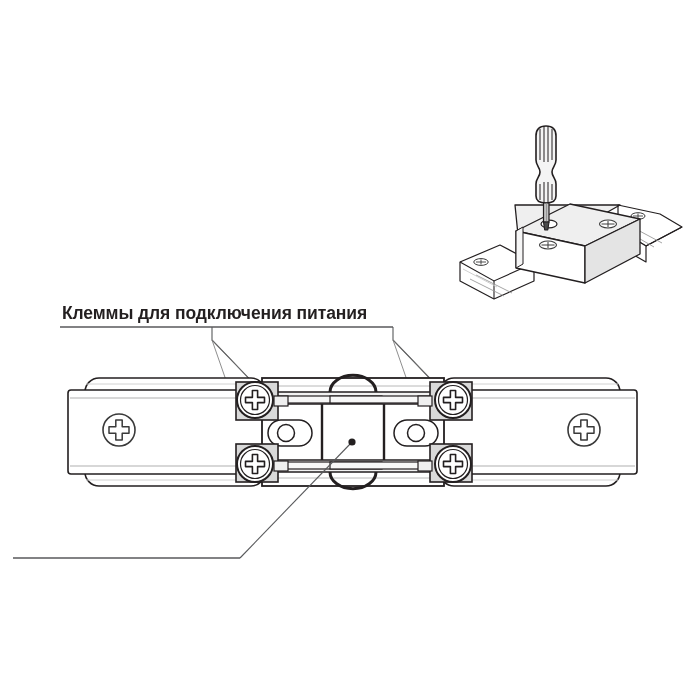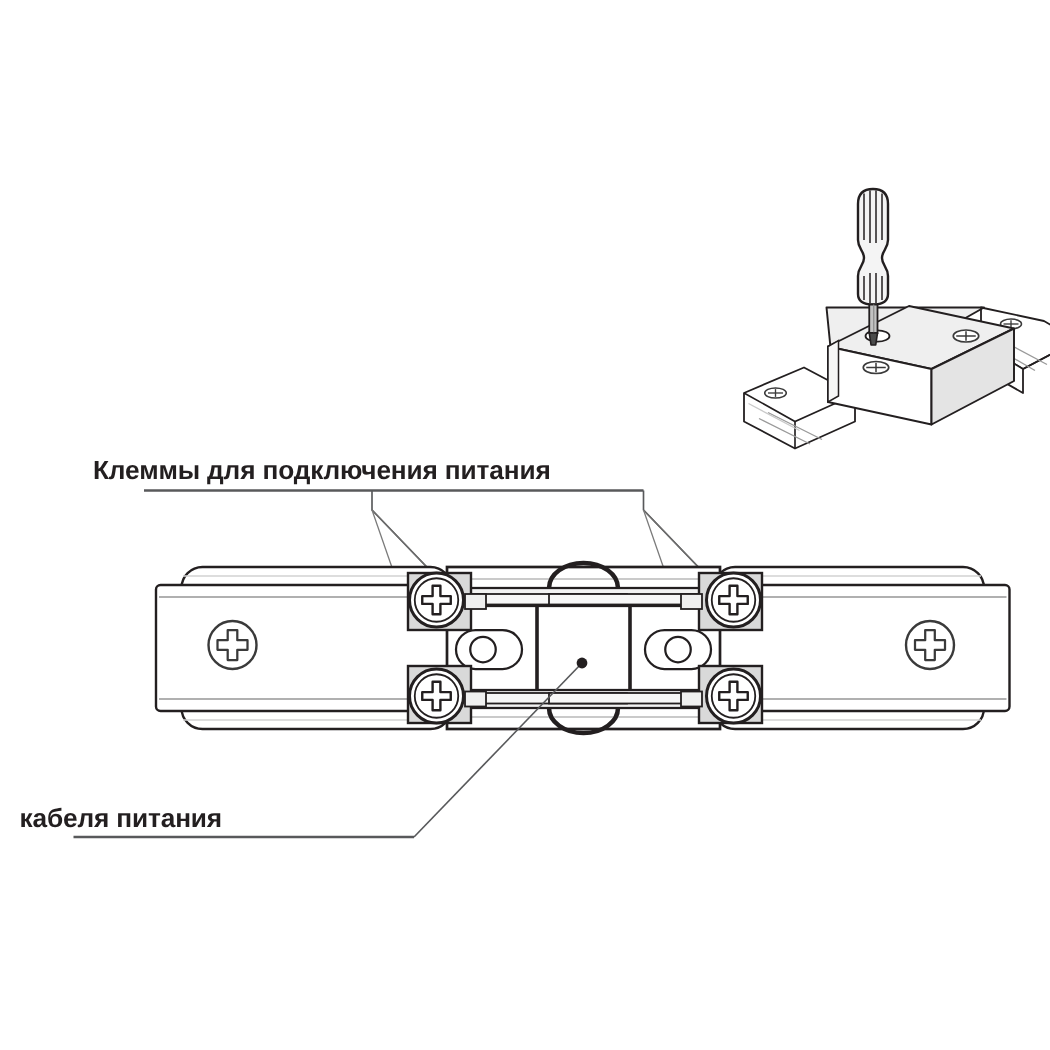--- a/index.html
+++ b/index.html
@@ -13,21 +13,20 @@
     position: relative;
     font-family: "Liberation Sans", sans-serif;
     overflow: hidden;
   }
   #stage {
     position: absolute;
     left: 0;
     top: 0;
     width: 609px;
     height: 700px;
-    padding-left: 36px;
   }
   .label-text {
     position: absolute;
     font-family: "Liberation Sans", sans-serif;
     font-weight: bold;
     color: #231f20;
     white-space: nowrap;
     letter-spacing: -0.1px;
   }
   #label-terminals {
@@ -292,15 +291,14 @@
       <circle cx="352" cy="442" r="3.6" fill="#231f20"></circle>
     </g>
   </svg>
 
   
   
   
   <div class="label-text" id="label-terminals">Клеммы для подключения питания</div>
 
 
-  <div class="label-text" id="label-cable-line2">кабеля питания</div>
 
 </div>
 
 </body></html>

